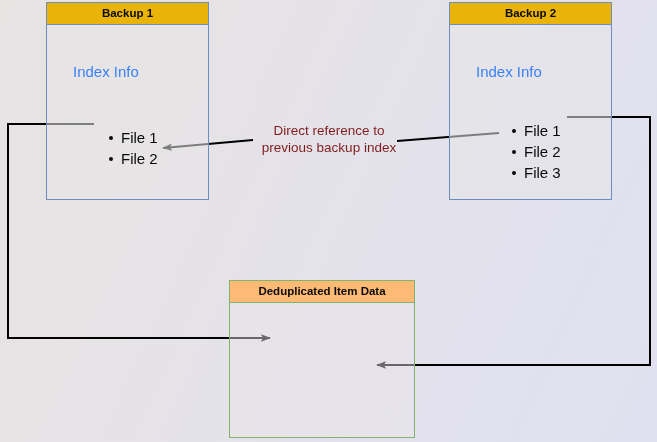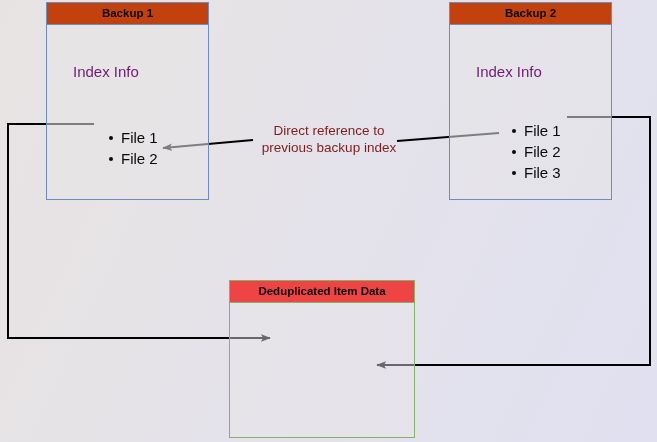--- a/index.html
+++ b/index.html
@@ -51,38 +51,38 @@
     box-sizing: border-box;
     height: calc(100% - 22px);
   }
 
   
   .node.blue {
     border-color: #6c8ebf;
     background: rgba(232,229,232,0.55);
   }
   .node.blue .node-header {
-    background: #c2410c;
+    background: #eab308;
     border-bottom-color: #6c8ebf;
   }
 
   
   .node.green {
     border-color: #82b366;
     background: rgba(232,229,232,0.45);
   }
   .node.green .node-header {
-    background: #ef4444;
+    background: #fdba74;
     border-bottom-color: #82b366;
   }
 
   .index-label {
     position: absolute;
     font-size: 15px;
-    color: #701a75;
+    color: #3b82f6;
     white-space: nowrap;
   }
 
   .file-list {
     position: absolute;
     margin: 0;
     padding: 0 0 0 18px;
     list-style: none;
     text-align: center;
   }

